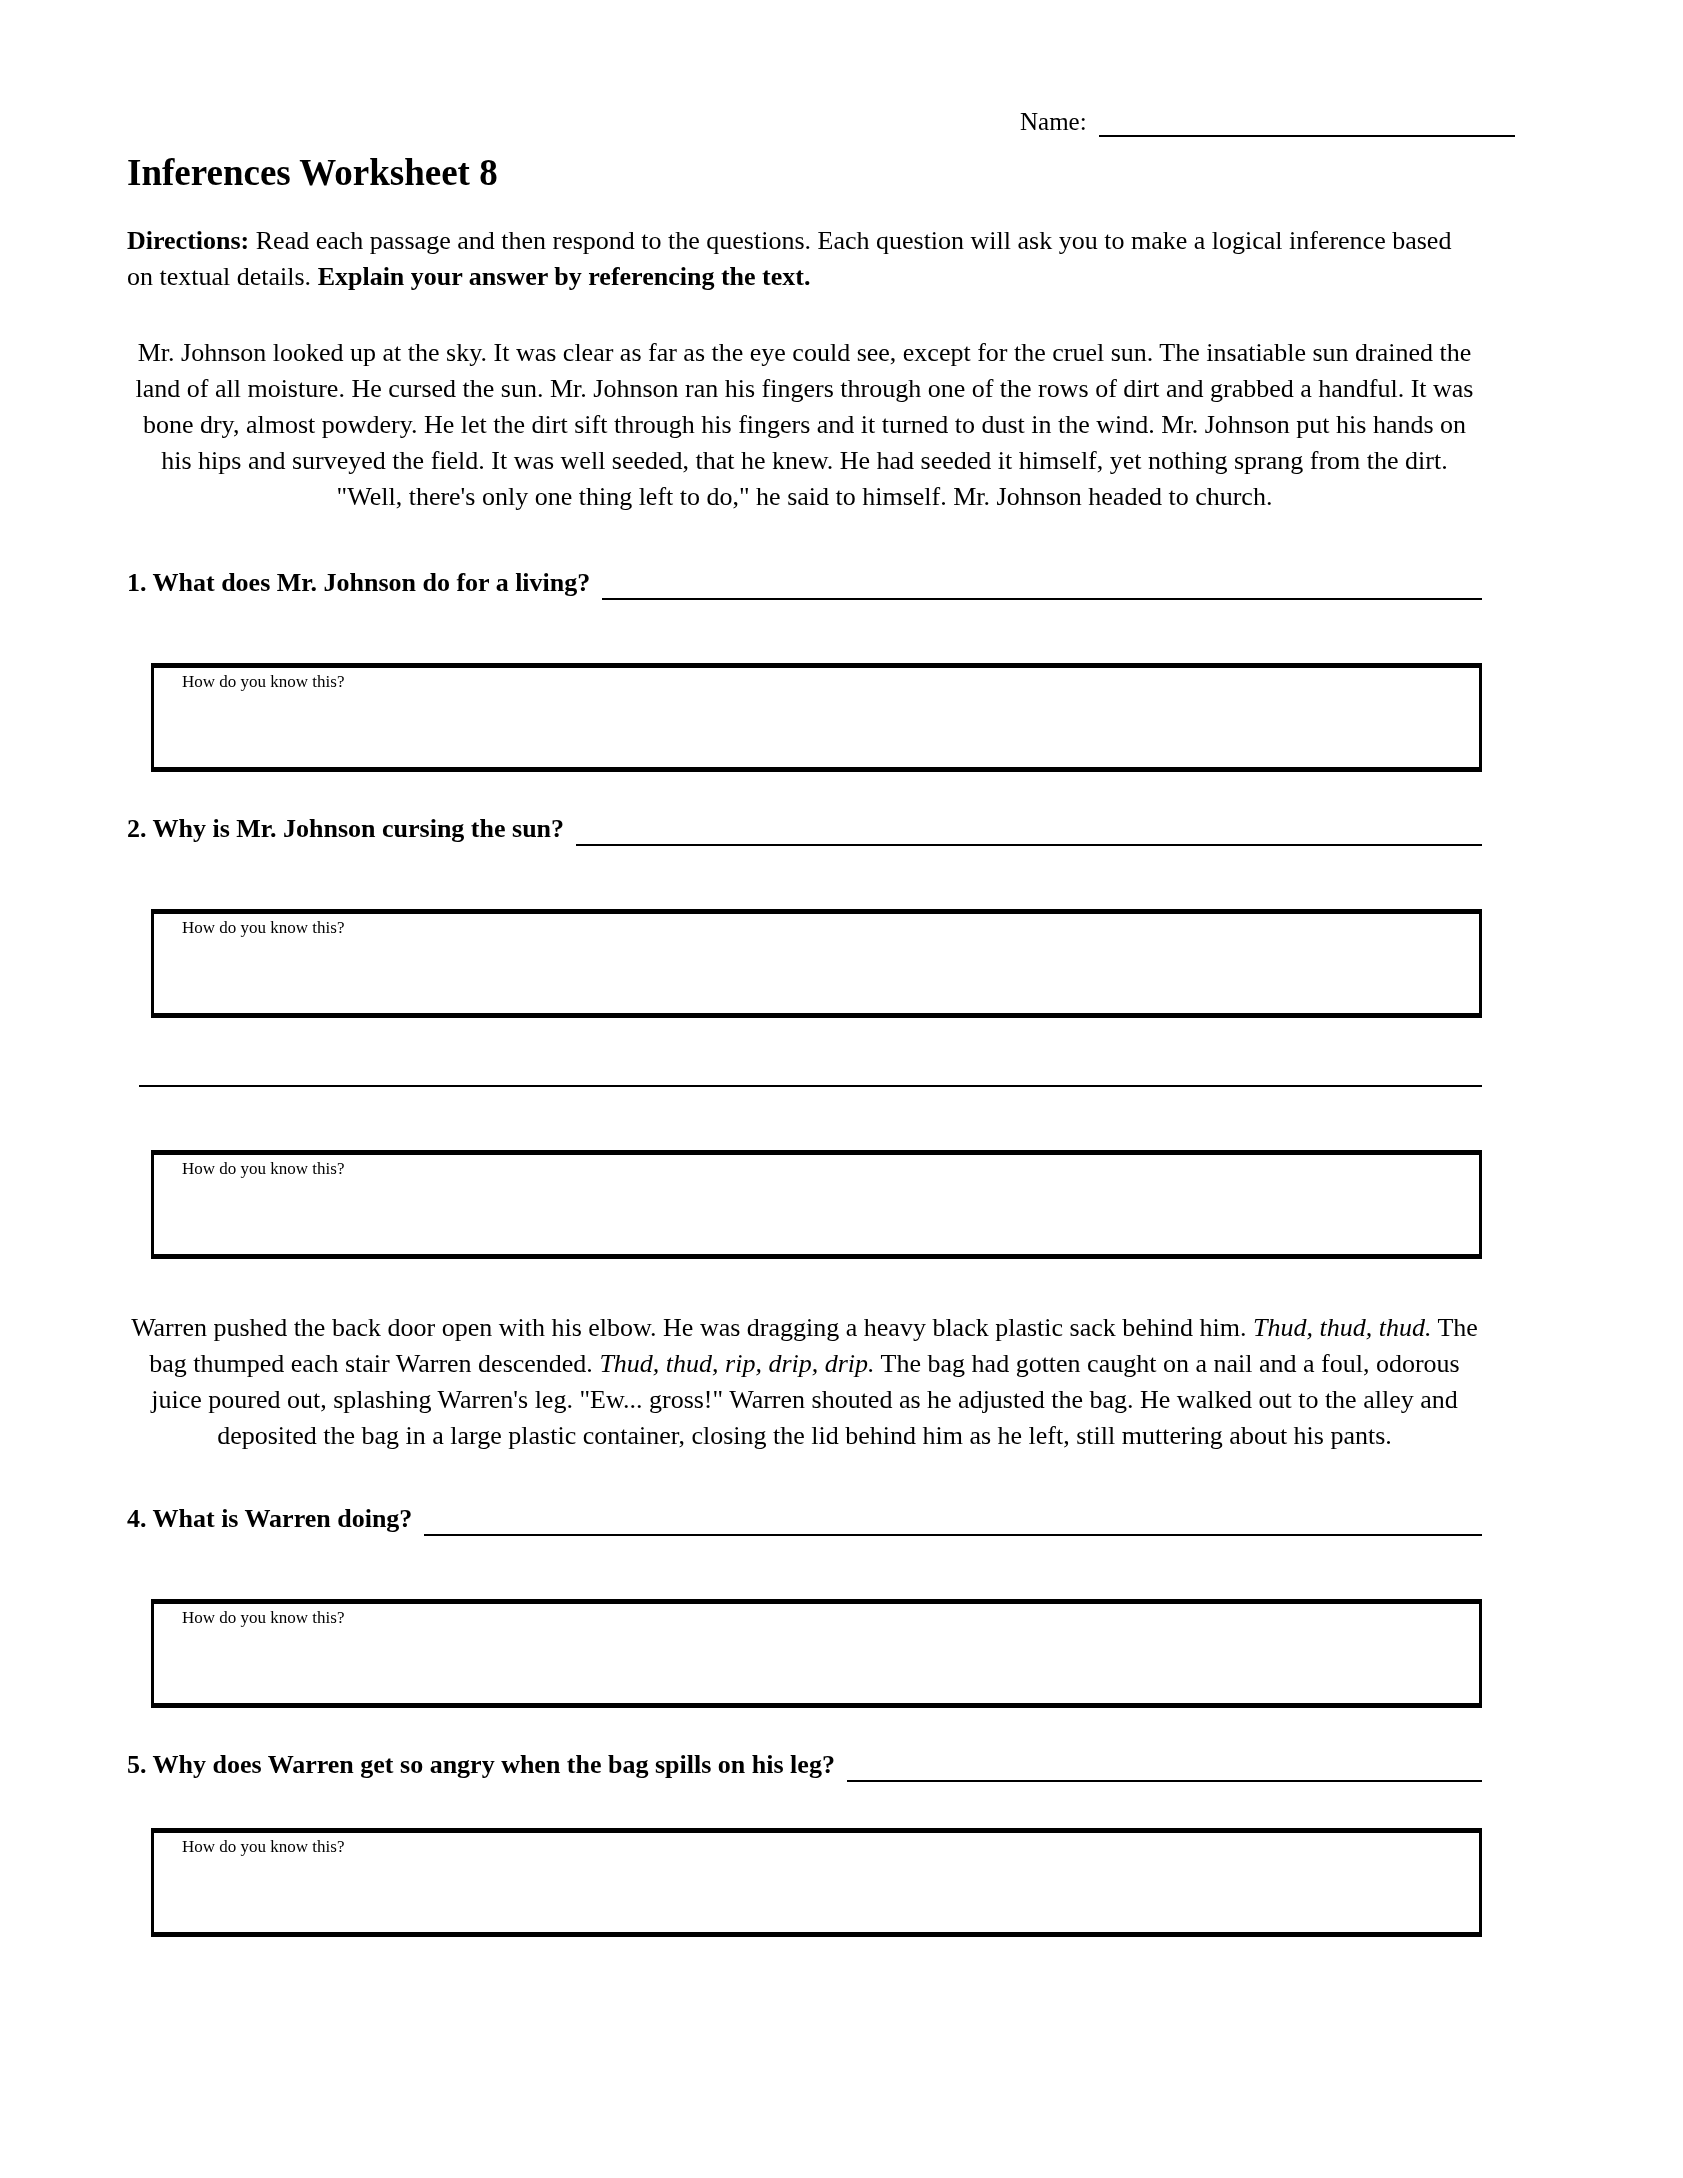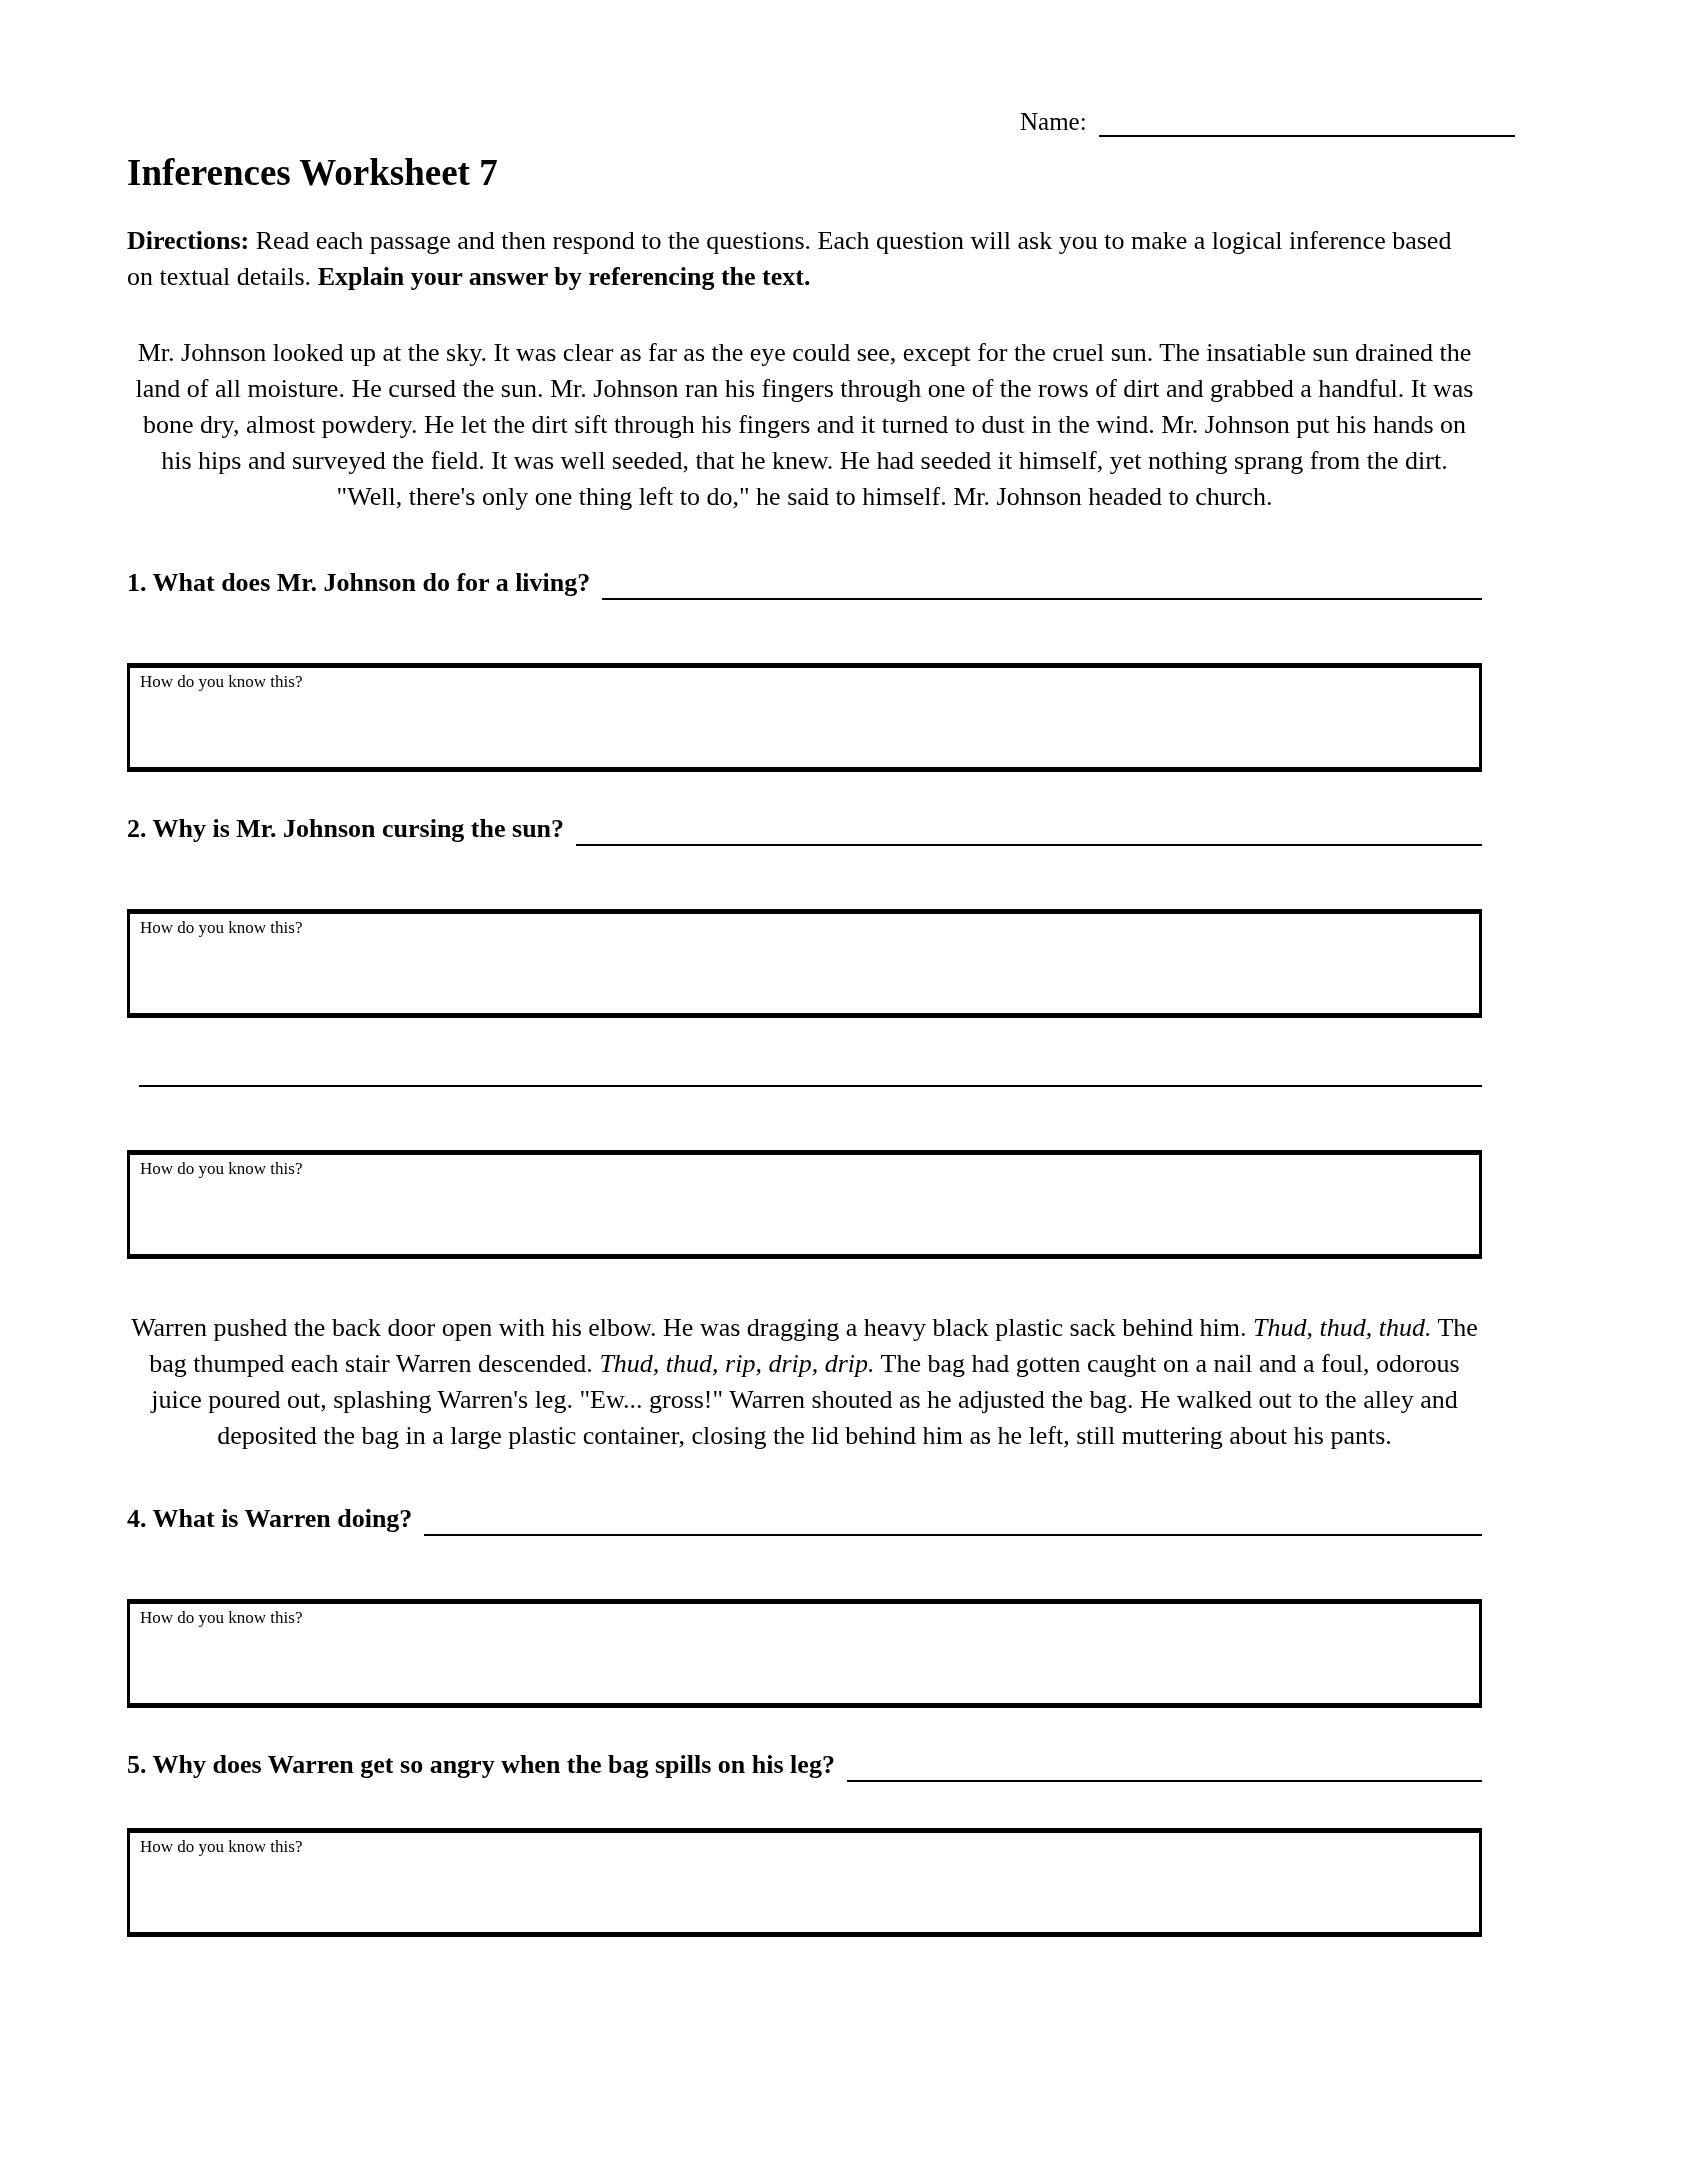--- a/index.html
+++ b/index.html
@@ -81,39 +81,40 @@
   .q-4 { margin-top: 48px; }
 
   
   .hdyk-box {
     box-sizing: border-box;
     margin-top: 63px;
     height: 109px;
     border: 3px solid #000;
     border-top-width: 5px;
     border-bottom-width: 5px;
-    padding: 4px 10px;
+    padding: 4px 28px;
+    margin-left: 24px;
   }
   .box-5 { margin-top: 46px; }
   .hdyk-box .box-label {
     font-size: 17px;
     line-height: 20px;
   }
 </style>
 </head>
 <body>
 
 <div class="page">
 
   <div class="name-row">
     <span>Name:</span>
     <span class="name-line"></span>
   </div>
 
-  <div class="page-title">Inferences Worksheet 7</div>
+  <div class="page-title">Inferences Worksheet 8</div>
 
   <div class="directions"><span class="bold">Directions:</span><span> Read each passage and then respond to the questions. Each question will ask you to make a logical inference based on textual details. </span><span class="bold">Explain your answer by referencing the text.</span></div>
 
   <div class="passage passage-1">Mr. Johnson looked up at the sky. It was clear as far as the eye could see, except for the cruel sun. The insatiable sun drained the land of all moisture. He cursed the sun. Mr. Johnson ran his fingers through one of the rows of dirt and grabbed a handful. It was bone dry, almost powdery. He let the dirt sift through his fingers and it turned to dust in the wind. Mr. Johnson put his hands on his hips and surveyed the field. It was well seeded, that he knew. He had seeded it himself, yet nothing sprang from the dirt. "Well, there's only one thing left to do," he said to himself. Mr. Johnson headed to church.</div>
 
   <div class="question-row q-1">
     <span>1. What does Mr. Johnson do for a living?</span>
     <span class="answer-line"></span>
   </div>
   <div class="hdyk-box">

